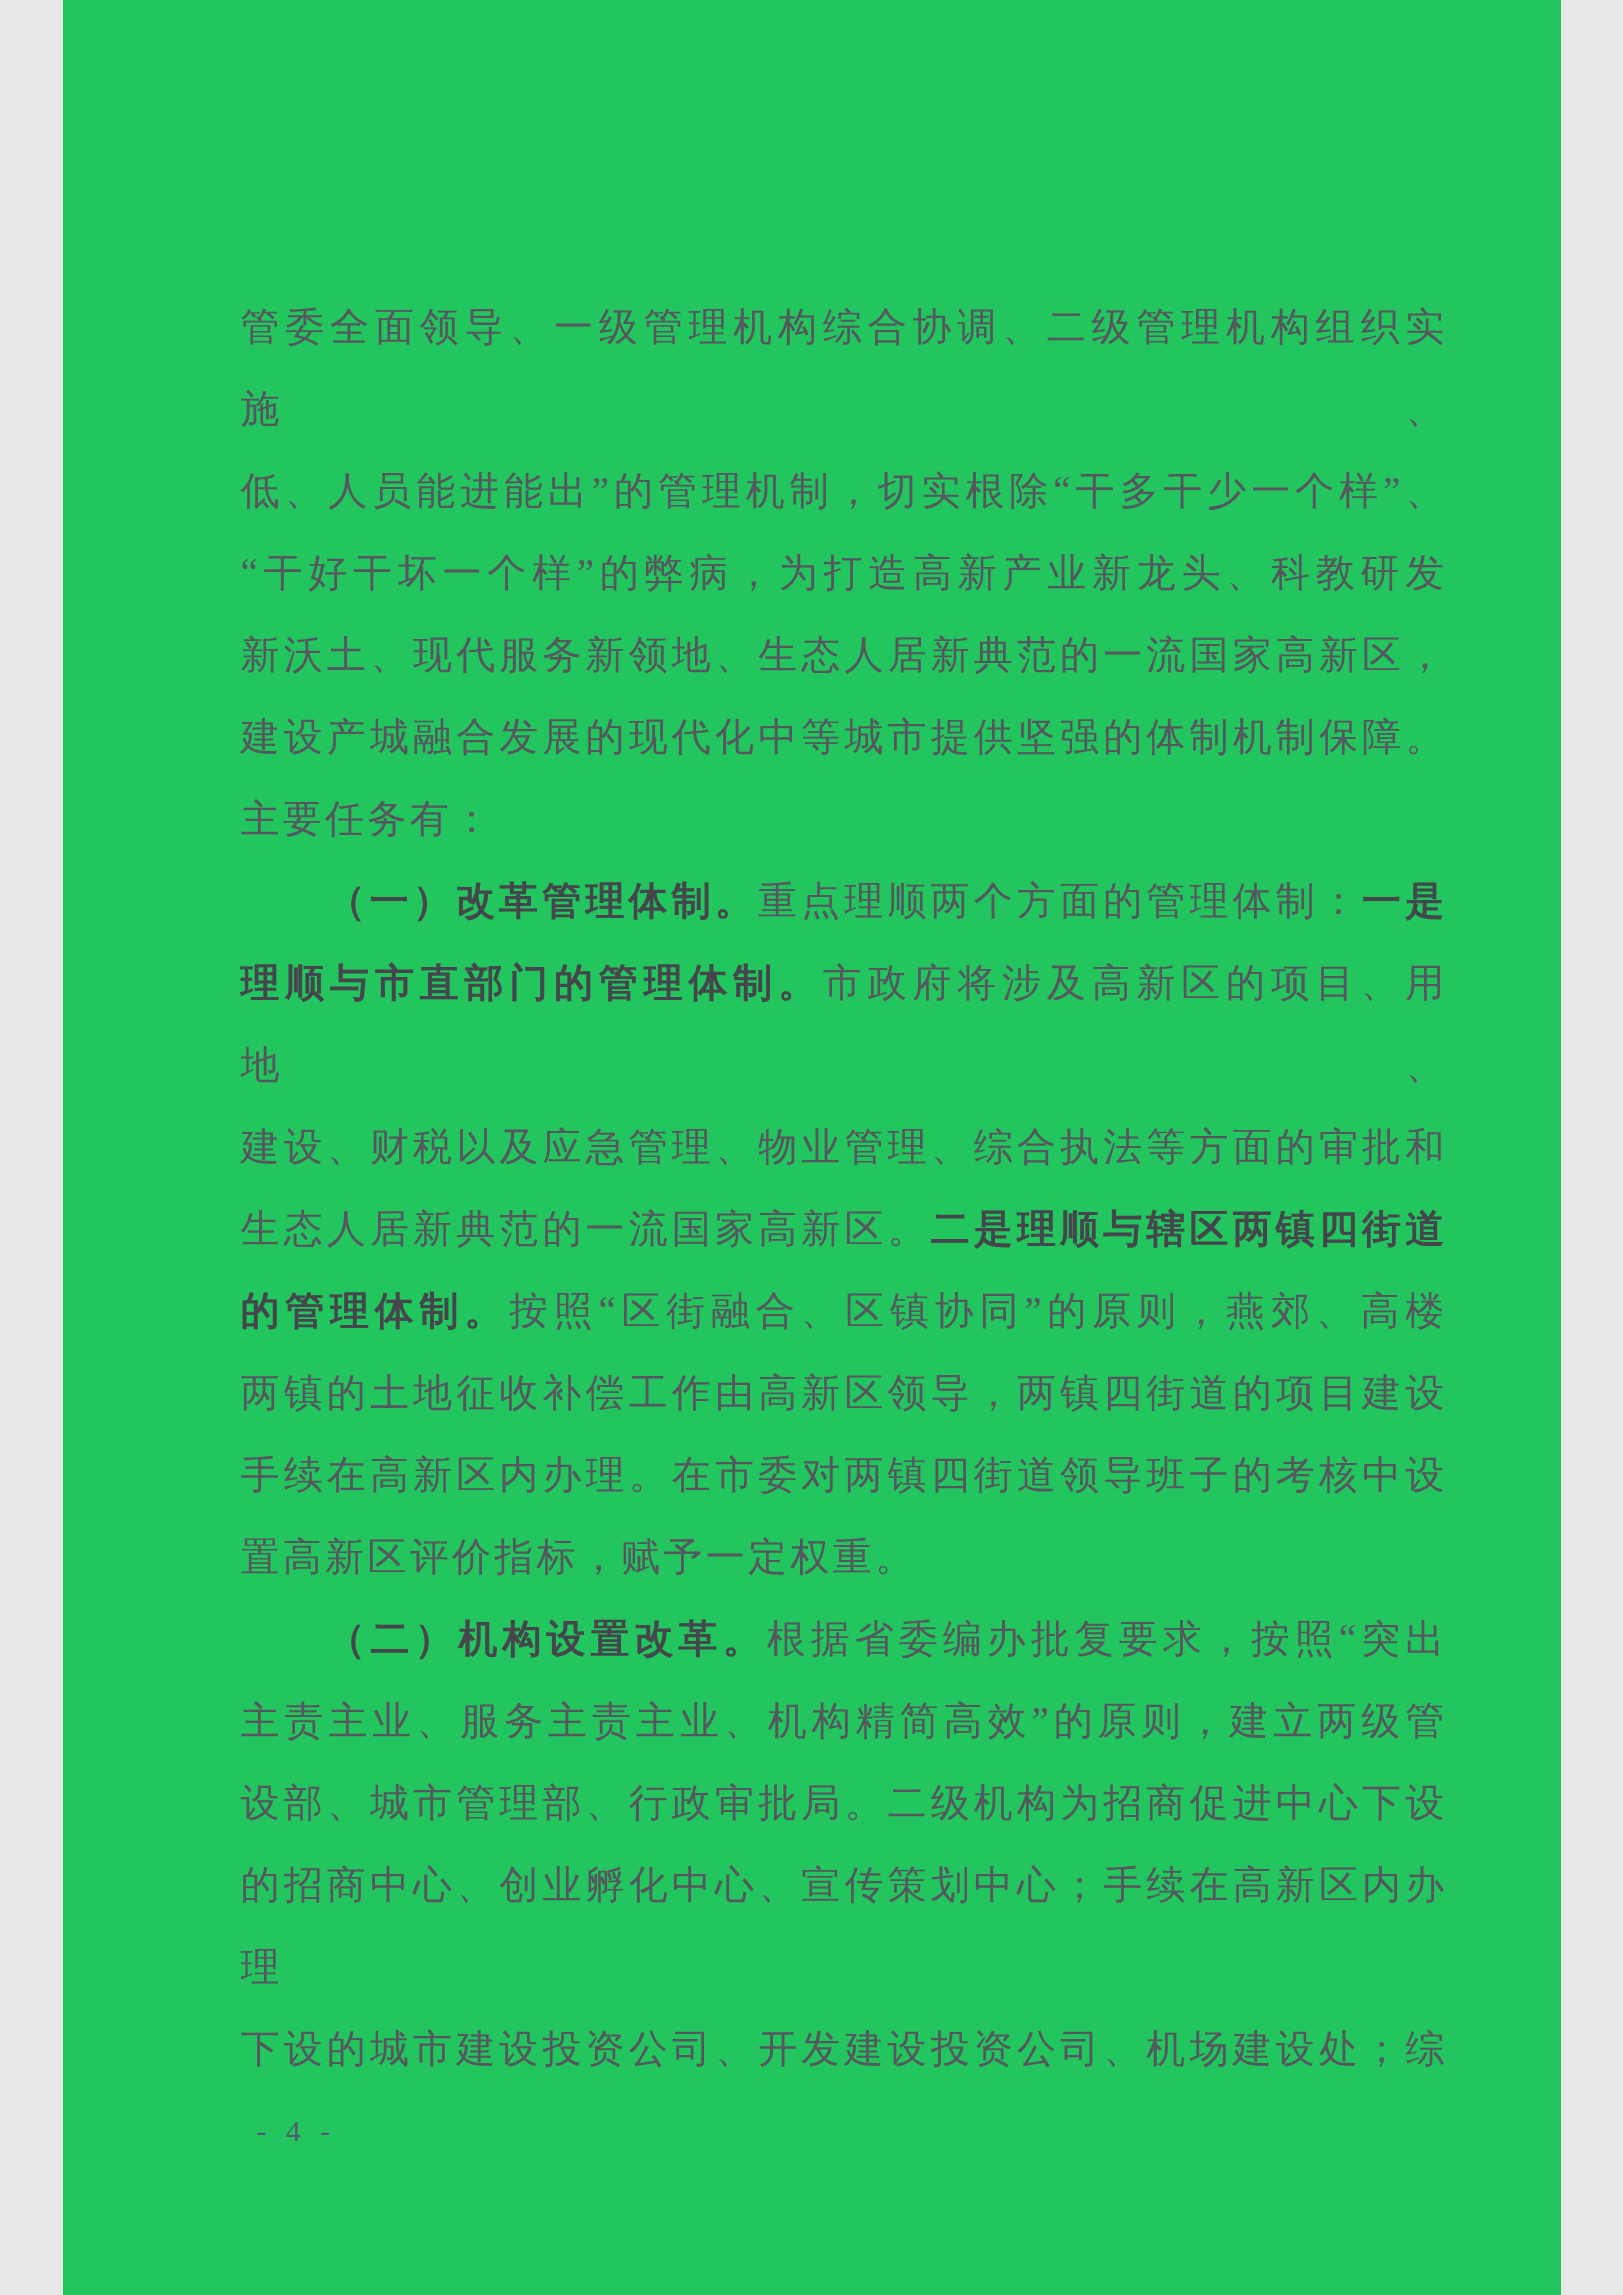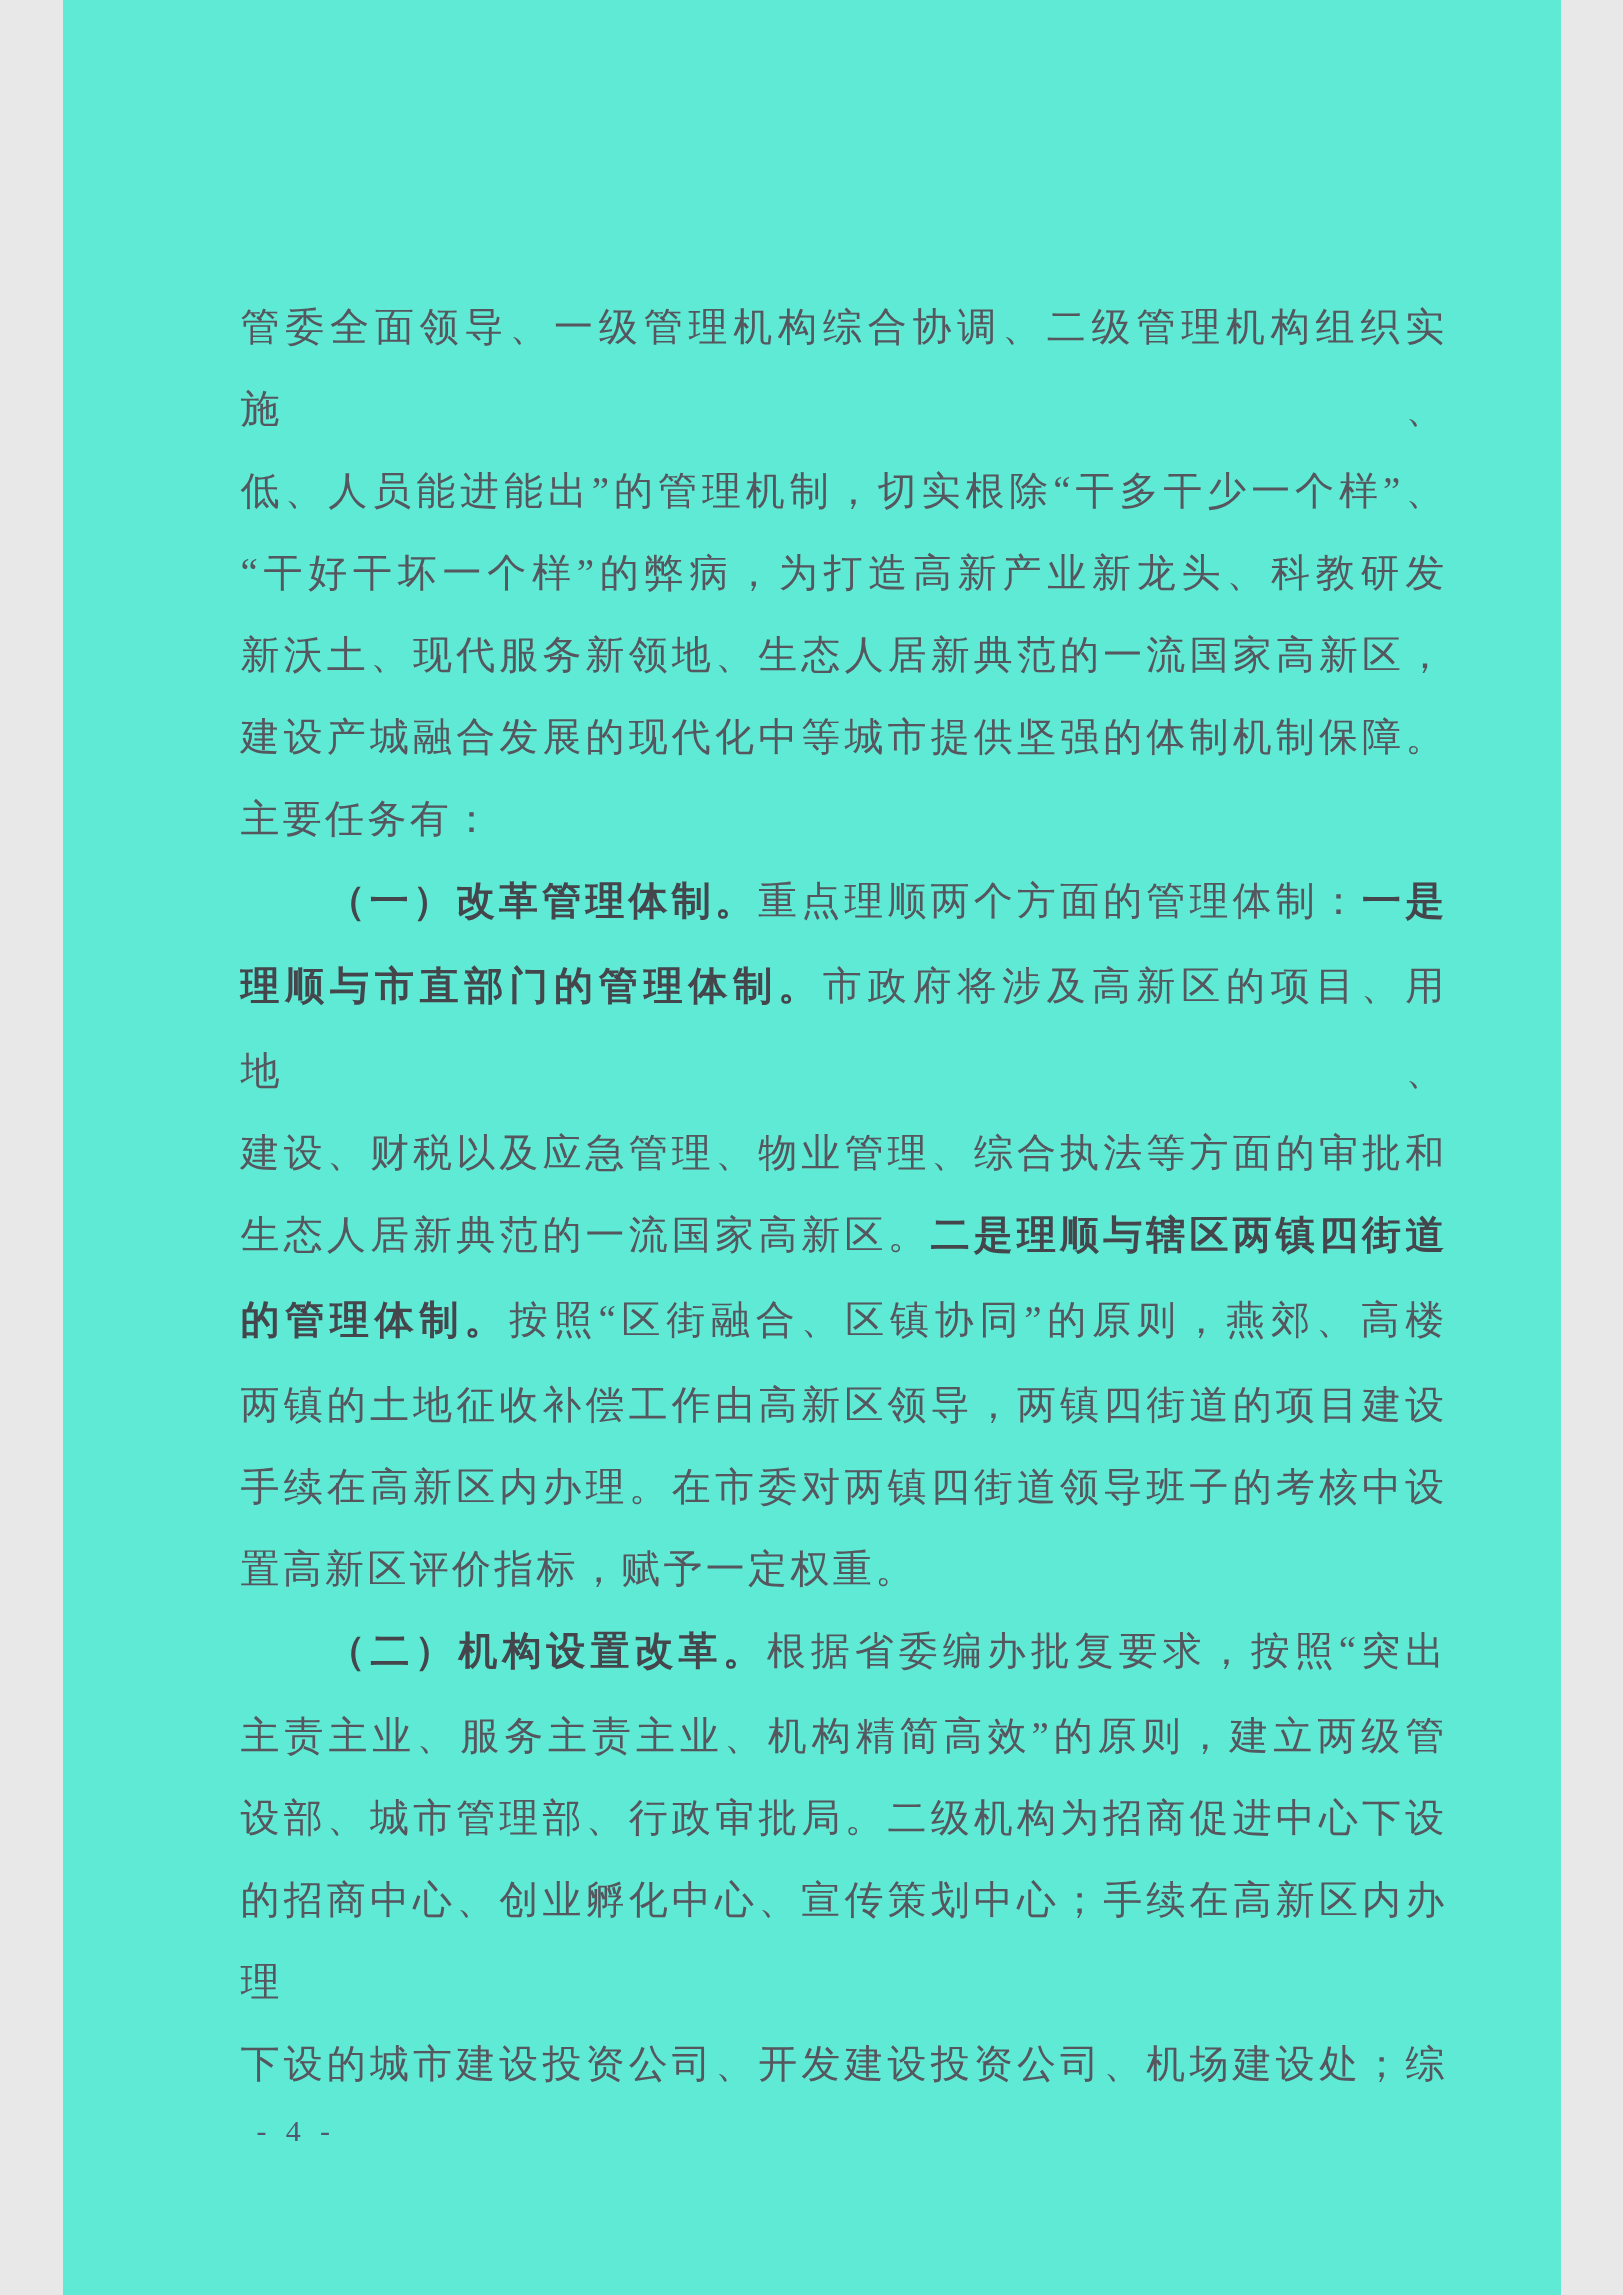--- a/index.html
+++ b/index.html
@@ -5,21 +5,21 @@
   html, body {
     margin: 0;
     padding: 0;
     background: #e8e8e8;
   }
   .page {
     position: relative;
     width: 1498px;
     height: 2295px;
     margin: 0 auto;
-    background: #5eead4;
+    background: #22c55e;
     overflow: hidden;
     font-family: "Liberation Serif", "DejaVu Serif", serif;
   }
   
   .scan-streak {
     position: absolute;
     left: 1573px;
     top: 190px;
     width: 3.9px;
     height: 2106px;
@@ -48,21 +48,21 @@
     white-space: nowrap; 
     white-space: normal;
   }
   .line.para-end {
     text-align-last: left;
   }
   .line.indent {
     text-indent: 86px;
   }
   .hei {
-    font-family: Liberation Mono, monospace;
+    font-family: Liberation Serif, serif;
     font-weight: 700;
     color: #45454c;
   }
   .song {
     font-weight: 400;
   }
   .page-footer {
     position: absolute;
     left: 194px;
     top: 2114px;

